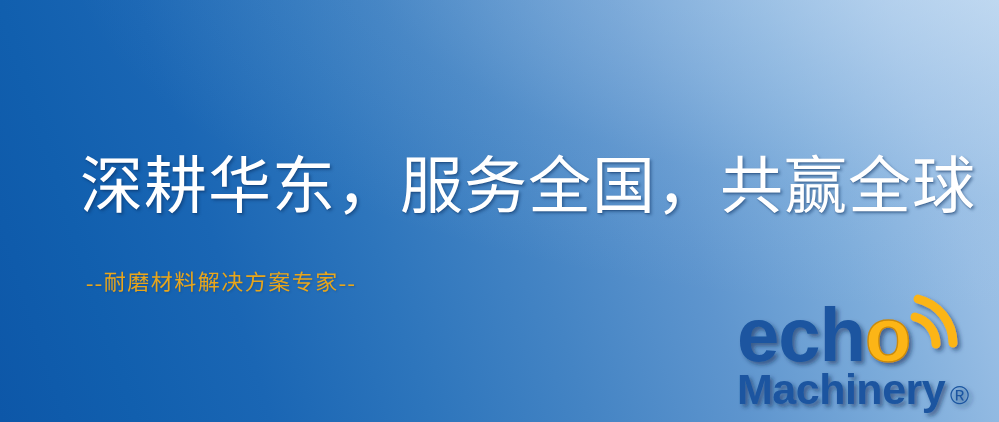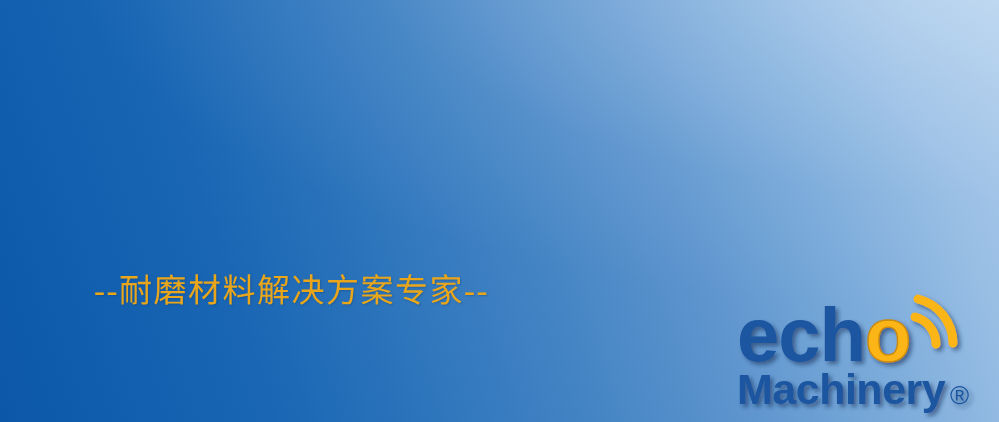--- a/index.html
+++ b/index.html
@@ -61,24 +61,24 @@
       2px 2px 3px rgba(10, 45, 92, 0.42),
       0 1px 1px rgba(10, 45, 92, 0.30);
   }
 
   
   .subtitle {
     position: absolute;
     left: 86px;
     top: 265px;
     z-index: 3;
-    margin: 8px;
+    margin: 0;
     color: #e9a61a;
     font-family: "Liberation Serif", "DejaVu Serif", serif;
-    font-size: 33px;
+    font-size: 22px;
     line-height: 36px;
     font-weight: 400;
     letter-spacing: 1.5px;
     white-space: nowrap;
     text-shadow: 1px 1px 2px rgba(20, 60, 110, 0.35);
   }
 
   
   .logo {
     position: absolute;
@@ -89,20 +89,21 @@
     height: 132px;
     margin-top: 20px;
   }
   .logo svg { display: block; width: 262px; height: 132px; }
 </style>
 </head>
 <body>
 
 <div id="banner">
 
+  <h1 class="headline">深耕华东，服务全国，共赢全球</h1>
 
   <p class="subtitle">--耐磨材料解决方案专家--</p>
 
   <div class="logo">
     <svg viewBox="0 0 262 132" xmlns="http://www.w3.org/2000/svg">
       <defs>
         <filter id="logoShadow" x="-20%" y="-20%" width="150%" height="150%">
           <feDropShadow dx="3" dy="3" stdDeviation="2.2" flood-color="#0d2b52" flood-opacity="0.55"></feDropShadow>
         </filter>
       </defs>

